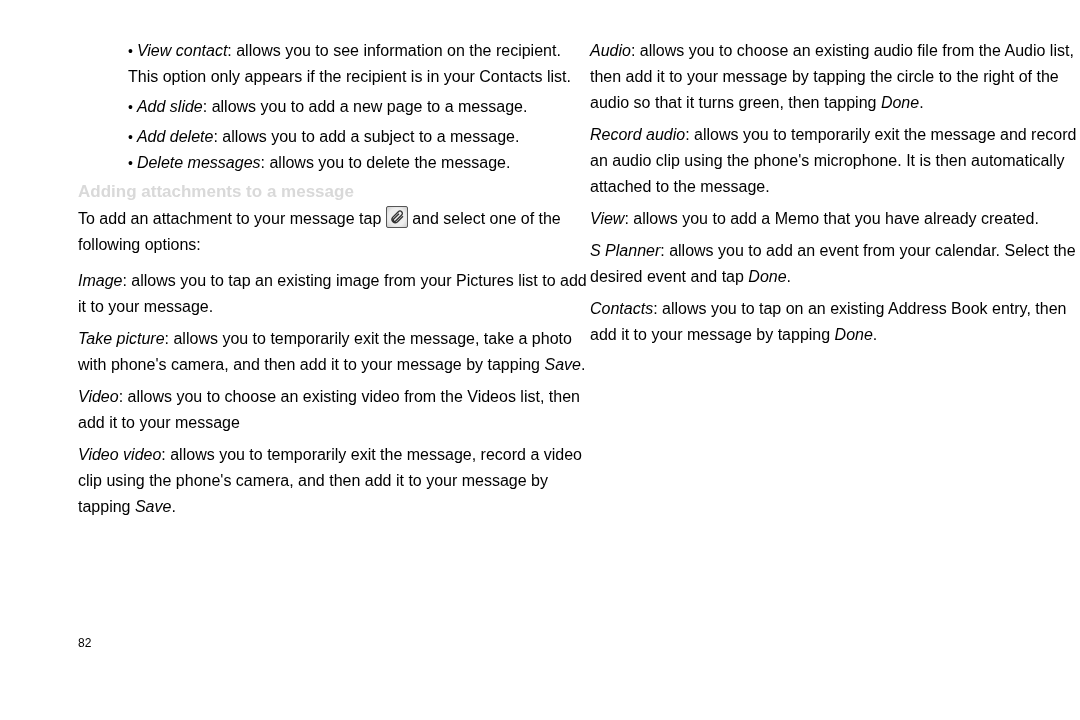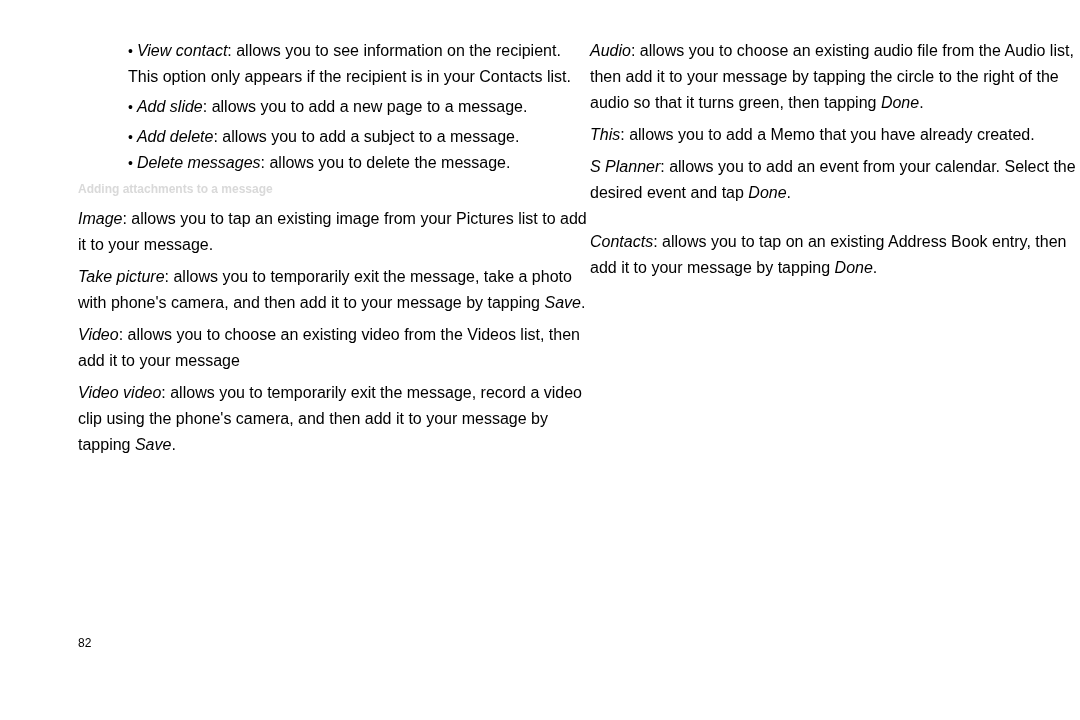--- a/index.html
+++ b/index.html
@@ -45,21 +45,21 @@
   .bullet {
     font-size: 14px;
     padding-right: 4px;
   }
   .indent1 {
     padding-left: 50px;
   }
   .heading {
     color: #d9d9d9;
     font-weight: 600;
-    font-size: 12px;
+    font-size: 17px;
     margin-top: 6px;
     margin-bottom: 4px;
   }
   .icon {
     display: inline-block;
     vertical-align: -4px;
   }
   .attach-icon {
     width: 20px;
     height: 20px;
@@ -92,20 +92,29 @@
     <div class="line indent1" style="margin-top:4px">
       <span class="bullet">•</span><span class="term">Add delete</span><span>: allows you to add a subject to a message.</span>
     </div>
 
     <div class="line indent1" style="">
       <span class="bullet">•</span><span class="term">Delete messages</span><span>: allows you to delete the message.</span>
     </div>
 
     <div class="heading">Adding attachments to a message</div>
 
+    <div class="line">
+      <span>To add an attachment to your message tap </span>
+      <span class="icon attach-icon">
+        <svg width="16" height="16" viewBox="0 0 24 24" fill="none" stroke="#333" stroke-width="2">
+          <path d="M21 11l-8.5 8.5a5 5 0 01-7-7L14 4a3.5 3.5 0 015 5l-9 9a2 2 0 01-3-3l8-8"></path>
+        </svg>
+      </span>
+      <span> and select one of the following options:</span>
+    </div>
 
     <div class="line" style="margin-top:10px">
       <span class="term">Image</span><span>: allows you to tap an existing image from your Pictures list to add it to your message.</span>
     </div>
 
     <div class="line" style="margin-top:6px">
       <span class="term">Take picture</span><span>: allows you to temporarily exit the message, take a photo with phone's camera, and then add it to your message by tapping </span><span class="term">Save</span><span>.</span>
     </div>
 
     <div class="line" style="margin-top:6px">
@@ -117,30 +126,33 @@
     </div>
 
   </div>
 
   <div class="col col-right">
 
     <div class="line">
       <span class="term">Audio</span><span>: allows you to choose an existing audio file from the Audio list, then add it to your message by tapping the circle to the right of the audio so that it turns green, then tapping </span><span class="term">Done</span><span>.</span>
     </div>
 
+    <div class="line" style="margin-top:6px">
+      <span class="term">Record audio</span><span>: allows you to temporarily exit the message and record an audio clip using the phone's microphone. It is then automatically attached to the message.</span>
+    </div>
 
     <div class="line" style="margin-top:6px">
-      <span class="term">This</span><span>: allows you to add a Memo that you have already created.</span>
+      <span class="term">View</span><span>: allows you to add a Memo that you have already created.</span>
     </div>
 
     <div class="line" style="margin-top:6px">
       <span class="term">S Planner</span><span>: allows you to add an event from your calendar. Select the desired event and tap </span><span class="term">Done</span><span>.</span>
     </div>
 
 
-    <div class="line" style="margin-top:23px">
+    <div class="line" style="margin-top:6px">
       <span class="term">Contacts</span><span>: allows you to tap on an existing Address Book entry, then add it to your message by tapping </span><span class="term">Done</span><span>.</span>
     </div>
 
   </div>
 
   <div class="page-num">82</div>
 </div>
 
 </body></html>

